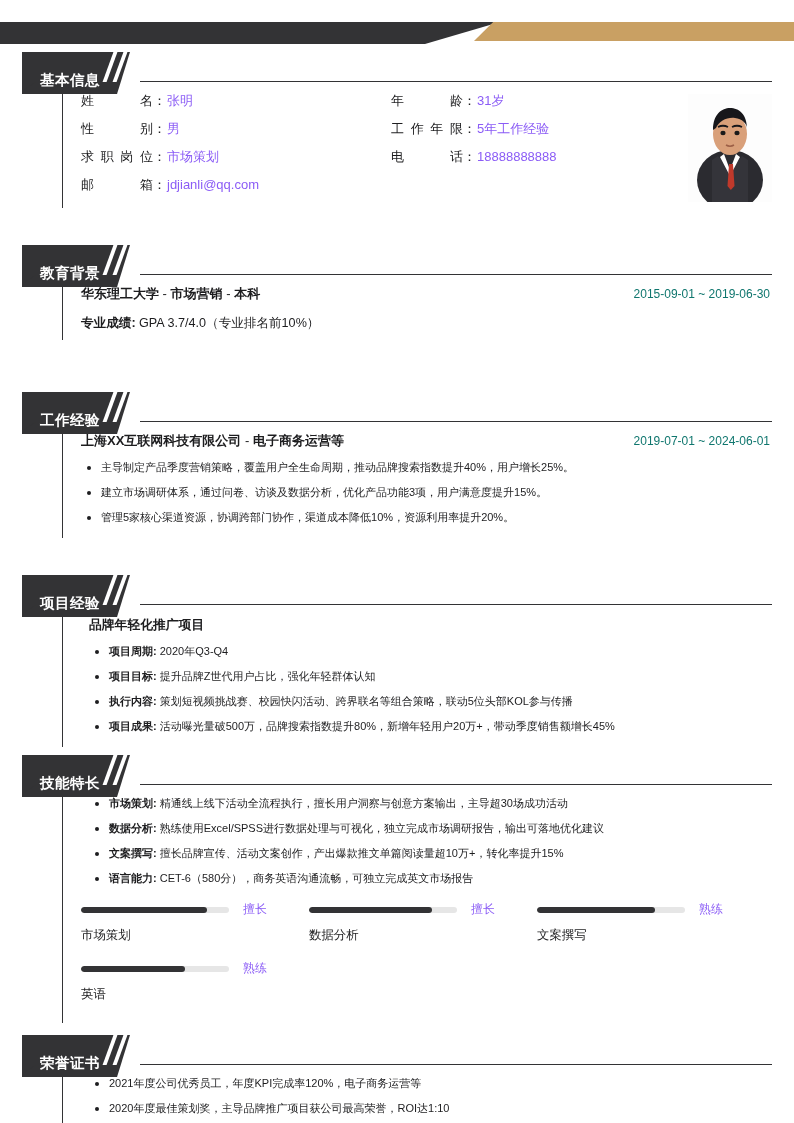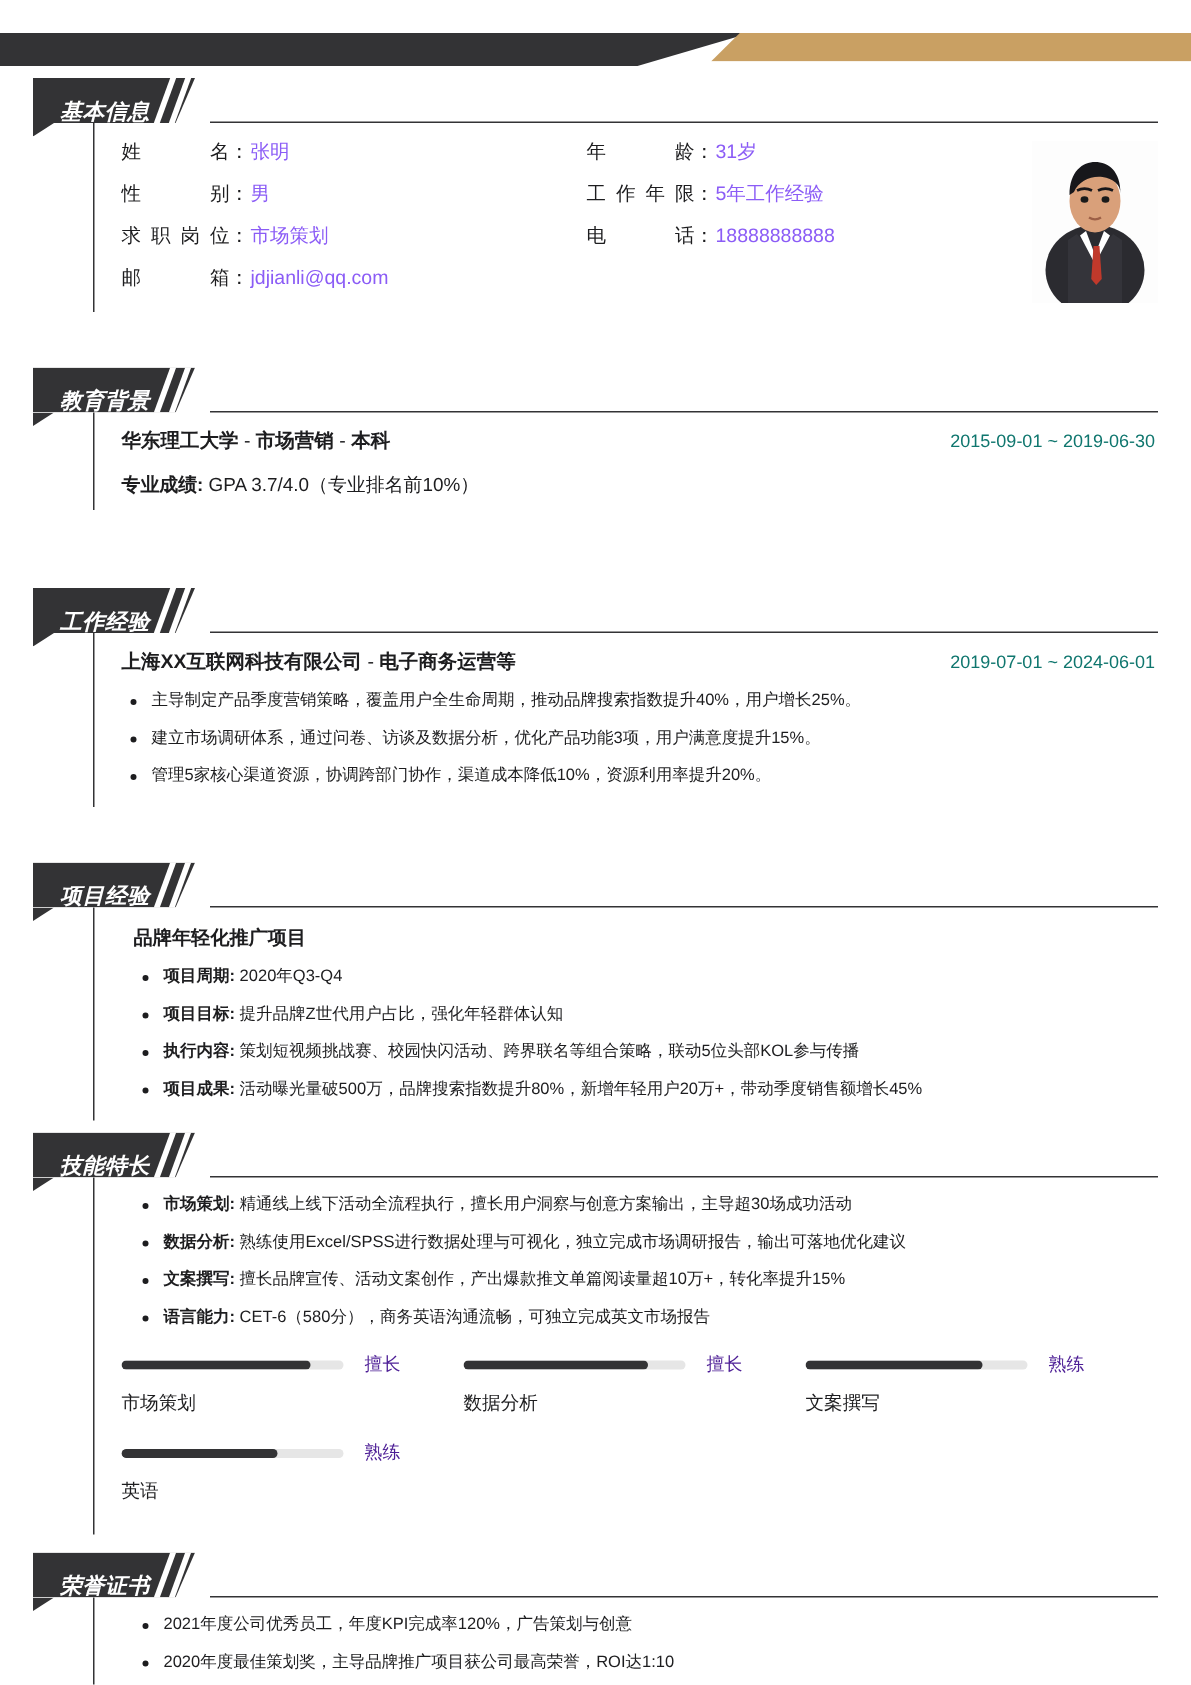--- a/index.html
+++ b/index.html
@@ -23,26 +23,25 @@
     position:absolute; left:474px; top:0; width:320px; height:19px;
     background:#c9a063;
     clip-path:polygon(6% 0, 100% 0, 100% 100%, 0 100%);
   }
 
   
   .section { position:relative; }
   .sec-head { position:relative; height:30px; }
   .badge {
     position:absolute; left:22px; top:0;
-    height:30px; min-width:108px;
+    height:42px; min-width:108px;
     background:#333335;
     clip-path:polygon(0 0, 100% 0, 88% 100%, 0 100%);
     display:flex; align-items:center;
     padding:14px 30px 0 18px;
-    font-style:italic;
   }
   .badge-title {
     color:#ffffff; font-size:14.5px; font-weight:bold;
     letter-spacing:.5px; white-space:nowrap;
   }
   .stripe {
     position:absolute; top:0; width:4px; height:30px;
     background:#ffffff; transform:skewX(-20deg);
   }
   .stripe.s1 { left:108px; }
@@ -106,21 +105,21 @@
 
   
   .bars { display:flex; flex-wrap:wrap; margin-top:14px; }
   .bar-cell { width:228px; margin-bottom:16px; }
   .bar-top { display:flex; align-items:center; }
   .track {
     width:148px; height:6px; background:#e6e6e6; border-radius:3px;
     overflow:hidden;
   }
   .fill { height:6px; background:#333335; border-radius:3px; }
-  .bar-level { font-size:12px; margin-left:14px; color:#4c1d95; }
+  .bar-level { font-size:12px; margin-left:14px; color:#8b5cf6; }
   .bar-name { font-size:12.4px; margin-top:9px; color:#1d1d1f; }
 
   .s-basic  { position:absolute; left:0; top:52px;  width:794px; }
   .s-edu    { position:absolute; left:0; top:245px; width:794px; }
   .s-work   { position:absolute; left:0; top:392px; width:794px; }
   .s-proj   { position:absolute; left:0; top:575px; width:794px; }
   .s-skill  { position:absolute; left:0; top:755px; width:794px; }
   .s-honor  { position:absolute; left:0; top:1035px; width:794px; }
 </style>
 </head>
@@ -385,17 +384,17 @@
     <div class="badge">
       <span class="badge-title">荣誉证书</span>
     </div>
     <div class="stripe s1"></div>
     <div class="stripe s2"></div>
     <div class="tail"></div>
     <div class="rule"></div>
   </div>
   <div class="sec-body">
     <ul class="bul indent">
-      <li>2021年度公司优秀员工，年度KPI完成率120%，广告策划与创意</li>
+      <li>2021年度公司优秀员工，年度KPI完成率120%，电子商务运营等</li>
       <li>2020年度最佳策划奖，主导品牌推广项目获公司最高荣誉，ROI达1:10</li>
     </ul>
   </div>
 </div>
 
 </body></html>

